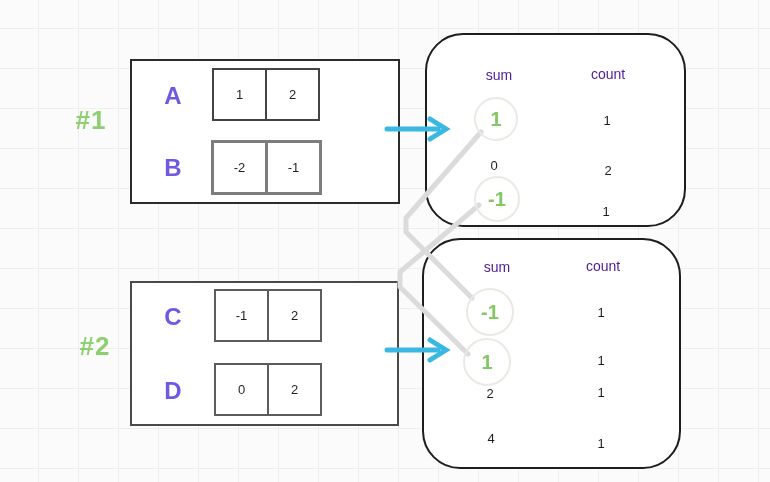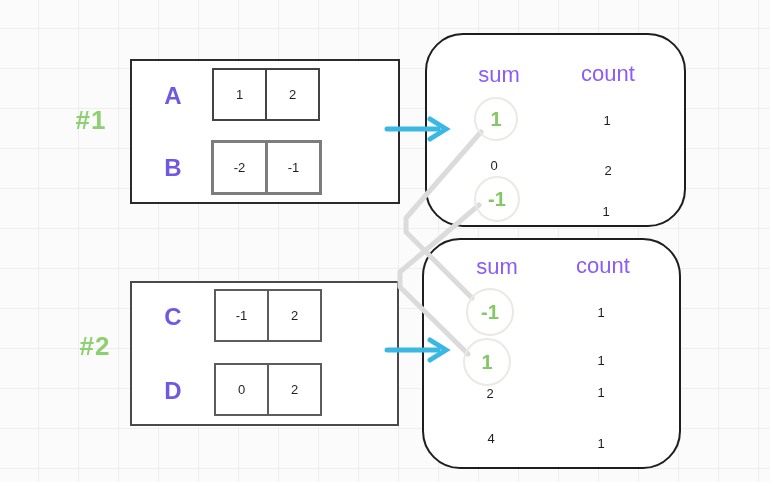--- a/index.html
+++ b/index.html
@@ -34,21 +34,21 @@
   .cells.b-row{border:3px solid #7d7d7d;}
   .cells.b-row .cell + .cell{border-left:3px solid #7d7d7d;}
   .cells.c-row{border:2px solid #5c5c5c;}
   .cells.c-row .cell + .cell{border-left:2px solid #5c5c5c;}
   .cells.d-row{border:2px solid #5c5c5c;}
   .cells.d-row .cell + .cell{border-left:2px solid #5c5c5c;}
   
   .result-box{
     background:#ffffff; border:2px solid #1e1e1e; border-radius:38px; z-index:1;
   }
-  .hdr{color:#8b5cf6; font-size:22px; white-space:nowrap;}
+  .hdr{color:#4c1d95; font-size:14px; white-space:nowrap;}
   .val{color:#1d1d1d; font-size:13px; white-space:nowrap;}
   
   #overlay{position:absolute; left:0; top:0; z-index:2; pointer-events:none;}
   
   .sum-circle{
     border:2px solid #ece8e3; border-radius:50%; background:transparent;
     display:flex; align-items:center; justify-content:center;
     color:#84c765; font-size:20px; font-weight:bold; z-index:3;
   }
 </style>

